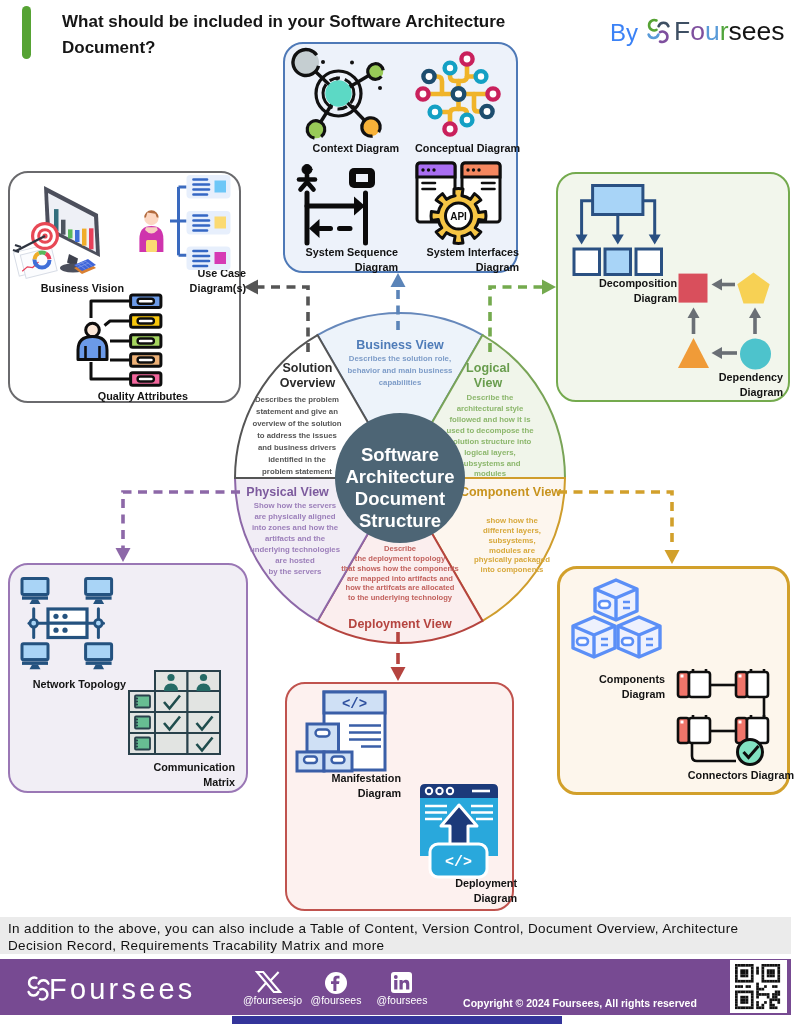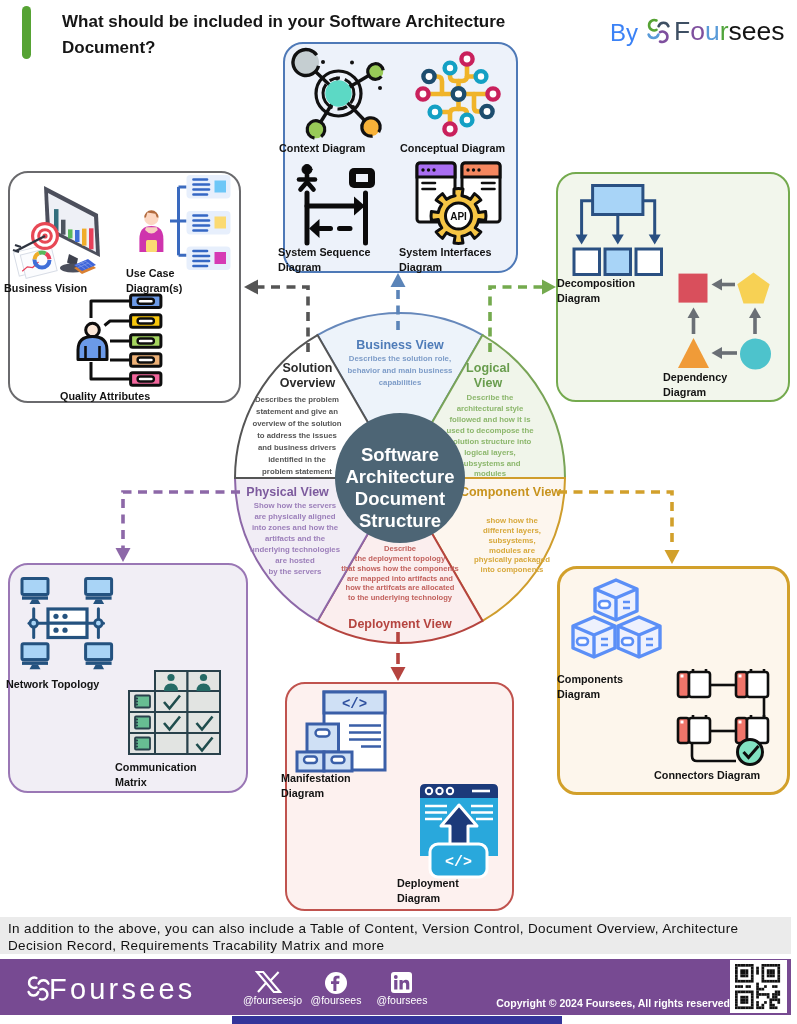--- a/index.html
+++ b/index.html
@@ -1,17 +1,17 @@
 <!DOCTYPE html>
 <html><head><meta charset="utf-8">
 <style>
 html,body{margin:0;padding:0}
 body{width:797px;height:1024px;position:relative;background:#fff;font-family:"Liberation Sans",sans-serif;overflow:hidden}
 .box{position:absolute;border-radius:20px;box-sizing:border-box}
-.lbl{position:absolute;font-weight:bold;color:#131313;text-align:left;font-size:10.8px;line-height:14.5px;letter-spacing:0px}
+.lbl{position:absolute;font-weight:bold;color:#131313;text-align:right;font-size:10.8px;line-height:14.5px;letter-spacing:0px}
 svg{position:absolute;overflow:visible}
 </style></head><body>
 
 <div style="position:absolute;left:22px;top:6px;width:9px;height:53px;border-radius:5px;background:#56a334"></div>
 <div style="position:absolute;left:62px;top:9px;font-size:17px;font-weight:bold;color:#161616;line-height:26px;letter-spacing:0px">What should be included in your Software Architecture<br>Document?</div>
 
 <div style="position:absolute;left:610px;top:19px;font-size:24px;color:#3b82f6">By</div>
 <svg style="left:646px;top:18px" width="24" height="26" viewBox="0 0 24 26">
 <path d="M10.5 2.5 A5.2 5.2 0 1 0 10.5 11.9" fill="none" stroke="#56a334" stroke-width="2.6" stroke-linecap="round"></path>
 <path d="M12.6 8.2 A5.2 5.2 0 0 1 22.4 8.2" fill="none" stroke="#3e4f63" stroke-width="2.6" stroke-linecap="round"></path>
@@ -26,21 +26,21 @@
 <div class="box" style="left:8px;top:563px;width:240px;height:230px;border:2.5px solid #9a77b5;background:#f1eef5"></div>
 <div class="box" style="left:285px;top:682px;width:229px;height:229px;border:2.5px solid #c0534e;background:#fdf1ef"></div>
 <div class="box" style="left:557px;top:566px;width:233px;height:229px;border:3px solid #d2a02b;background:#fdf6ec"></div>
 
 <div class="lbl" style="left:279px;top:141px;width:120px">Context Diagram</div>
 <div class="lbl" style="left:400px;top:141px;width:120px">Conceptual Diagram</div>
 <div class="lbl" style="left:278px;top:245px;width:120px">System Sequence<br>Diagram</div>
 <div class="lbl" style="left:399px;top:245px;width:120px">System Interfaces<br>Diagram</div>
 <div class="lbl" style="left:4px;top:281px;width:120px">Business Vision</div>
 <div class="lbl" style="left:126px;top:266px;width:120px">Use Case<br>Diagram(s)</div>
-<div class="lbl" style="left:60px;top:389px;width:120px">Quality Attributes</div>
+<div class="lbl" style="left:68px;top:389px;width:120px">Quality Attributes</div>
 <div class="lbl" style="left:557px;top:276px;width:120px">Decomposition<br>Diagram</div>
 <div class="lbl" style="left:663px;top:370px;width:120px">Dependency<br>Diagram</div>
 <div class="lbl" style="left:6px;top:677px;width:120px">Network Topology</div>
 <div class="lbl" style="left:115px;top:760px;width:120px">Communication<br>Matrix</div>
 <div class="lbl" style="left:281px;top:771px;width:120px">Manifestation<br>Diagram</div>
 <div class="lbl" style="left:397px;top:876px;width:120px">Deployment<br>Diagram</div>
 <div class="lbl" style="left:557px;top:672px;width:108px">Components<br>Diagram</div>
 <div class="lbl" style="left:654px;top:768px;width:140px">Connectors Diagram</div>
 
 <svg style="left:225px;top:303px" width="350" height="345" viewBox="0 0 350 345" font-family="Liberation Sans, sans-serif">
@@ -518,21 +518,21 @@
 <div style="position:absolute;left:305px;top:994px;width:62px;text-align:center;font-size:10.5px;color:#fff">@foursees</div>
 <svg style="left:391px;top:972px" width="21" height="21" viewBox="0 0 21 21">
 <rect width="21" height="21" rx="3" fill="#fff"></rect>
 <g fill="#774a92">
 <rect x="3.2" y="8" width="3.2" height="9.5"></rect>
 <circle cx="4.8" cy="5" r="1.9"></circle>
 <path d="M8.5,8 h3.1 v1.4 q1,-1.6 3.2,-1.6 q3.5,0 3.5,3.9 v5.8 h-3.2 v-5.2 q0,-1.9 -1.7,-1.9 q-1.7,0 -1.7,2 v5.1 h-3.2 z"></path>
 </g>
 </svg>
 <div style="position:absolute;left:371px;top:994px;width:62px;text-align:center;font-size:10.5px;color:#fff">@foursees</div>
-<div style="position:absolute;left:430px;top:997px;width:300px;text-align:right;font-size:10.5px;font-weight:bold;color:#fff">Copyright © 2024 Foursees, All rights reserved</div>
+<div style="position:absolute;left:430px;top:997px;width:300px;text-align:center;font-size:10.5px;font-weight:bold;color:#fff">Copyright © 2024 Foursees, All rights reserved</div>
 <svg style="left:730px;top:960px" width="57" height="53" viewBox="0 0 57 53">
 <rect width="57" height="53" fill="#fff"></rect>
 <g fill="#111">
       <rect x="5.0" y="4.0" width="2.7" height="2.7"></rect>
       <rect x="7.7" y="4.0" width="2.7" height="2.7"></rect>
       <rect x="10.3" y="4.0" width="2.7" height="2.7"></rect>
       <rect x="12.9" y="4.0" width="2.7" height="2.7"></rect>
       <rect x="15.6" y="4.0" width="2.7" height="2.7"></rect>
       <rect x="18.2" y="4.0" width="2.7" height="2.7"></rect>
       <rect x="20.9" y="4.0" width="2.7" height="2.7"></rect>

